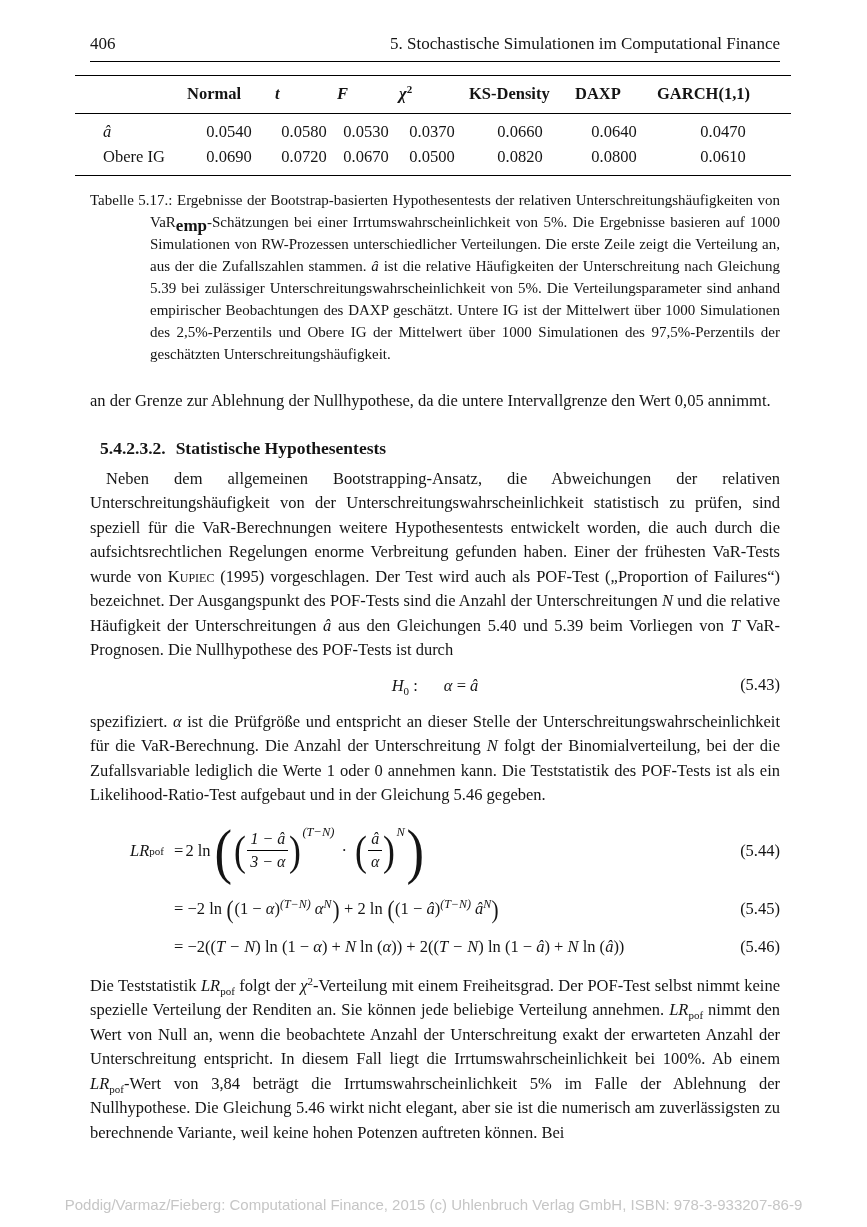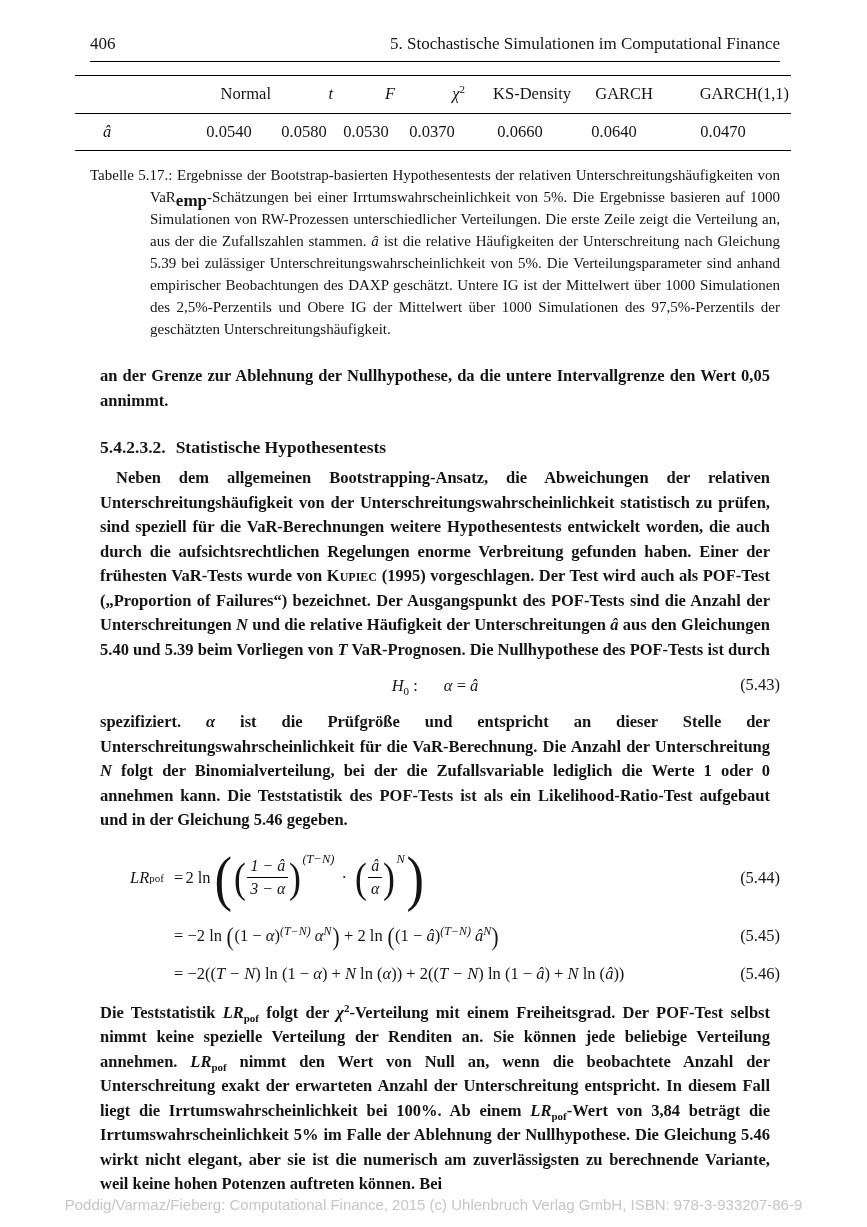--- a/index.html
+++ b/index.html
@@ -8,34 +8,34 @@
     font-family:"Liberation Serif","DejaVu Serif",serif; color:#141414;
     box-sizing:border-box; padding:34px 87px 0 90px; overflow:hidden;
   }
   
   .runhead { display:flex; justify-content:space-between; align-items:baseline;
     font-size:17px; padding-bottom:7px; border-bottom:1.6px solid #000; }
   
   .tblwrap { margin:13px 0 0 -15px; }
   table.res { border-collapse:collapse; width:716px; table-layout:fixed;
     border-top:1.7px solid #000; border-bottom:1.7px solid #000; font-size:16.5px; }
-  table.res thead th { font-weight:400; border-bottom:1.3px solid #000;
-    padding:8px 2px 9px; text-align:right; }
+  table.res thead th { font-weight:700; border-bottom:1.3px solid #000;
+    padding:8px 2px 9px; text-align:left; }
   table.res td { text-align:center; padding:1px 2px; height:23px; }
   table.res td.rowlabel { text-align:left; padding-left:28px; }
   table.res tbody tr:first-child td { padding-top:6px; }
   table.res tbody tr:last-child td { padding-bottom:7px; }
   sup,sub { line-height:0; }
   table.res sup { font-size:11px; }
   
   .caption { margin:13px 0 0 0; font-size:15px; line-height:22px; text-align:justify;
     padding-left:60px; text-indent:-60px; }
   .caption .subb { font-size:17px; font-weight:bold; }
   
-  .body { margin:10px; font-size:16.5px; line-height:24.5px; text-align:justify;font-weight:bold; }
+  .body { margin:0; font-size:16.5px; line-height:24.5px; text-align:justify; }
   .p1 { margin-top:24px; }
   .p2 { margin-top:8px; text-indent:16px; }
   .p3 { margin-top:10px; }
   .p4 { margin-top:12px; }
   .it { font-style:italic; }
   .sc { font-variant:small-caps; }
   .body sub, .eq sub { font-size:11px; }
   .body sup { font-size:11px; }
   
   .sechead { margin:24px 0 0 10px; font-size:17.5px; font-weight:bold; }
@@ -91,34 +91,44 @@
           <col style="width:136px">
       </colgroup>
       <thead>
         <tr>
           <th></th>
           <th>Normal</th>
           <th class="it">t</th>
           <th class="it">F</th>
           <th><span class="it">χ</span><sup>2</sup></th>
           <th>KS-Density</th>
-          <th>GARCH</th>
+          <th>DAXP</th>
           <th>GARCH(1,1)</th>
         </tr>
       </thead>
       <tbody>
         <tr>
           <td class="rowlabel it">â</td>
           <td>0.0540</td>
           <td>0.0580</td>
           <td>0.0530</td>
           <td>0.0370</td>
           <td>0.0660</td>
           <td>0.0640</td>
           <td>0.0470</td>
+        </tr>
+        <tr>
+          <td class="rowlabel">Obere IG</td>
+          <td>0.0690</td>
+          <td>0.0720</td>
+          <td>0.0670</td>
+          <td>0.0500</td>
+          <td>0.0820</td>
+          <td>0.0800</td>
+          <td>0.0610</td>
         </tr>
       </tbody>
     </table>
   </div>
 
   <p class="caption"><span>Tabelle 5.17.:</span><span> </span><span><span>Ergebnisse der Bootstrap-basierten Hypothesentests der relativen Unterschreitungshäufigkeiten von VaR</span><sub class="subb">emp</sub><span>-Schätzungen bei einer Irrtumswahrscheinlichkeit von 5%. Die Ergebnisse basieren auf 1000 Simulationen von RW-Prozessen unterschiedlicher Verteilungen. Die erste Zeile zeigt die Verteilung an, aus der die Zufallszahlen stammen. </span><span class="it">â</span><span> ist die relative Häufigkeiten der Unterschreitung nach Gleichung 5.39 bei zulässiger Unterschreitungswahrscheinlichkeit von 5%. Die Verteilungsparameter sind anhand empirischer Beobachtungen des DAXP geschätzt. Untere IG ist der Mittelwert über 1000 Simulationen des 2,5%-Perzentils und Obere IG der Mittelwert über 1000 Simulationen des 97,5%-Perzentils der geschätzten Unterschreitungshäufigkeit.</span></span></p>
 
   <p class="body p1">an der Grenze zur Ablehnung der Nullhypothese, da die untere Intervallgrenze den Wert 0,05 annimmt.</p>
 
   <h3 class="sechead"><span class="num">5.4.2.3.2.</span><span>Statistische Hypothesentests</span></h3>

